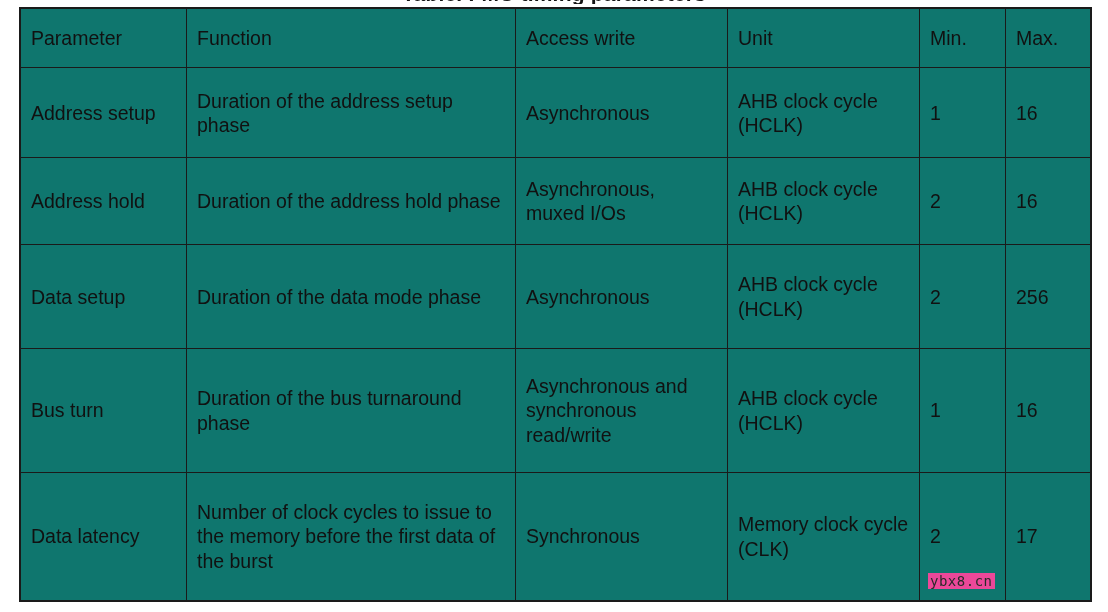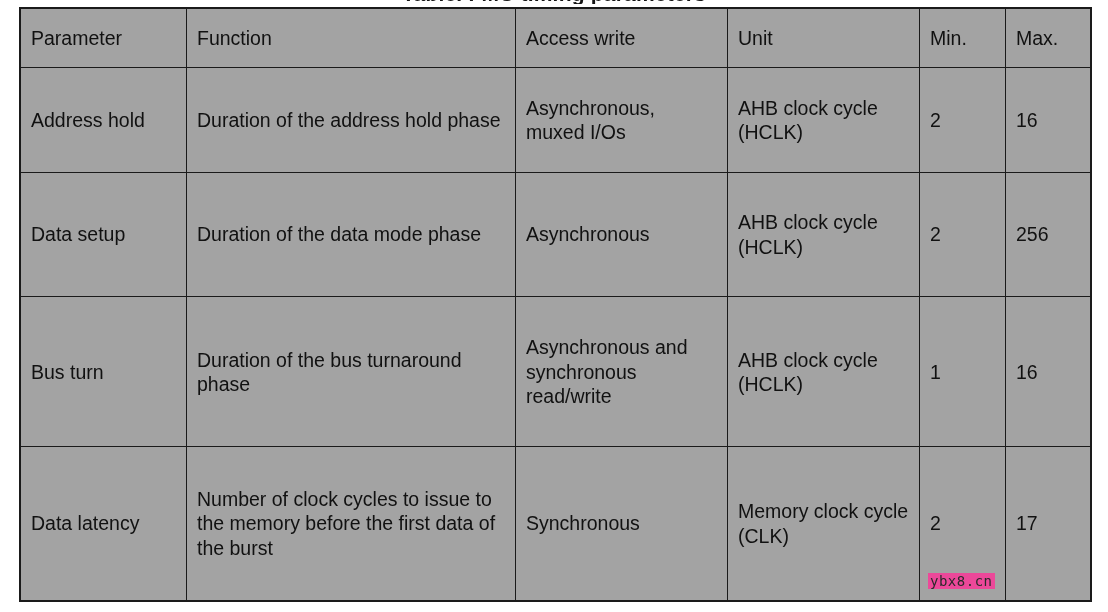--- a/index.html
+++ b/index.html
@@ -43,21 +43,21 @@
   table.spec {
     width: 1070px;
     height: 593px;
     border-collapse: collapse;
     table-layout: fixed;
     background: #fdfdfd;
   }
 
   table.spec td, table.spec th {
     border: 1.5px solid #1a1a1a;
-    background: #a3a3a3;
+    background: #0f766e;
     padding: 0 10px;
     vertical-align: middle;
     font-size: 19.5px;
     line-height: 1.24;
     font-weight: normal;
     text-align: left;
   }
 
   
   table.spec {
@@ -123,20 +123,28 @@
       <tr>
         <th>Parameter</th>
         <th>Function</th>
         <th>Access write</th>
         <th>Unit</th>
         <th>Min.</th>
         <th>Max.</th>
       </tr>
     </thead>
     <tbody>
+      <tr class="r1">
+        <td>Address setup</td>
+        <td>Duration of the address setup phase</td>
+        <td>Asynchronous</td>
+        <td>AHB clock cycle (HCLK)</td>
+        <td class="num">1</td>
+        <td class="num">16</td>
+      </tr>
       <tr class="r2">
         <td>Address hold</td>
         <td>Duration of the address hold phase</td>
         <td>Asynchronous, muxed I/Os</td>
         <td>AHB clock cycle (HCLK)</td>
         <td class="num">2</td>
         <td class="num">16</td>
       </tr>
       <tr class="r3">
         <td>Data setup</td>

